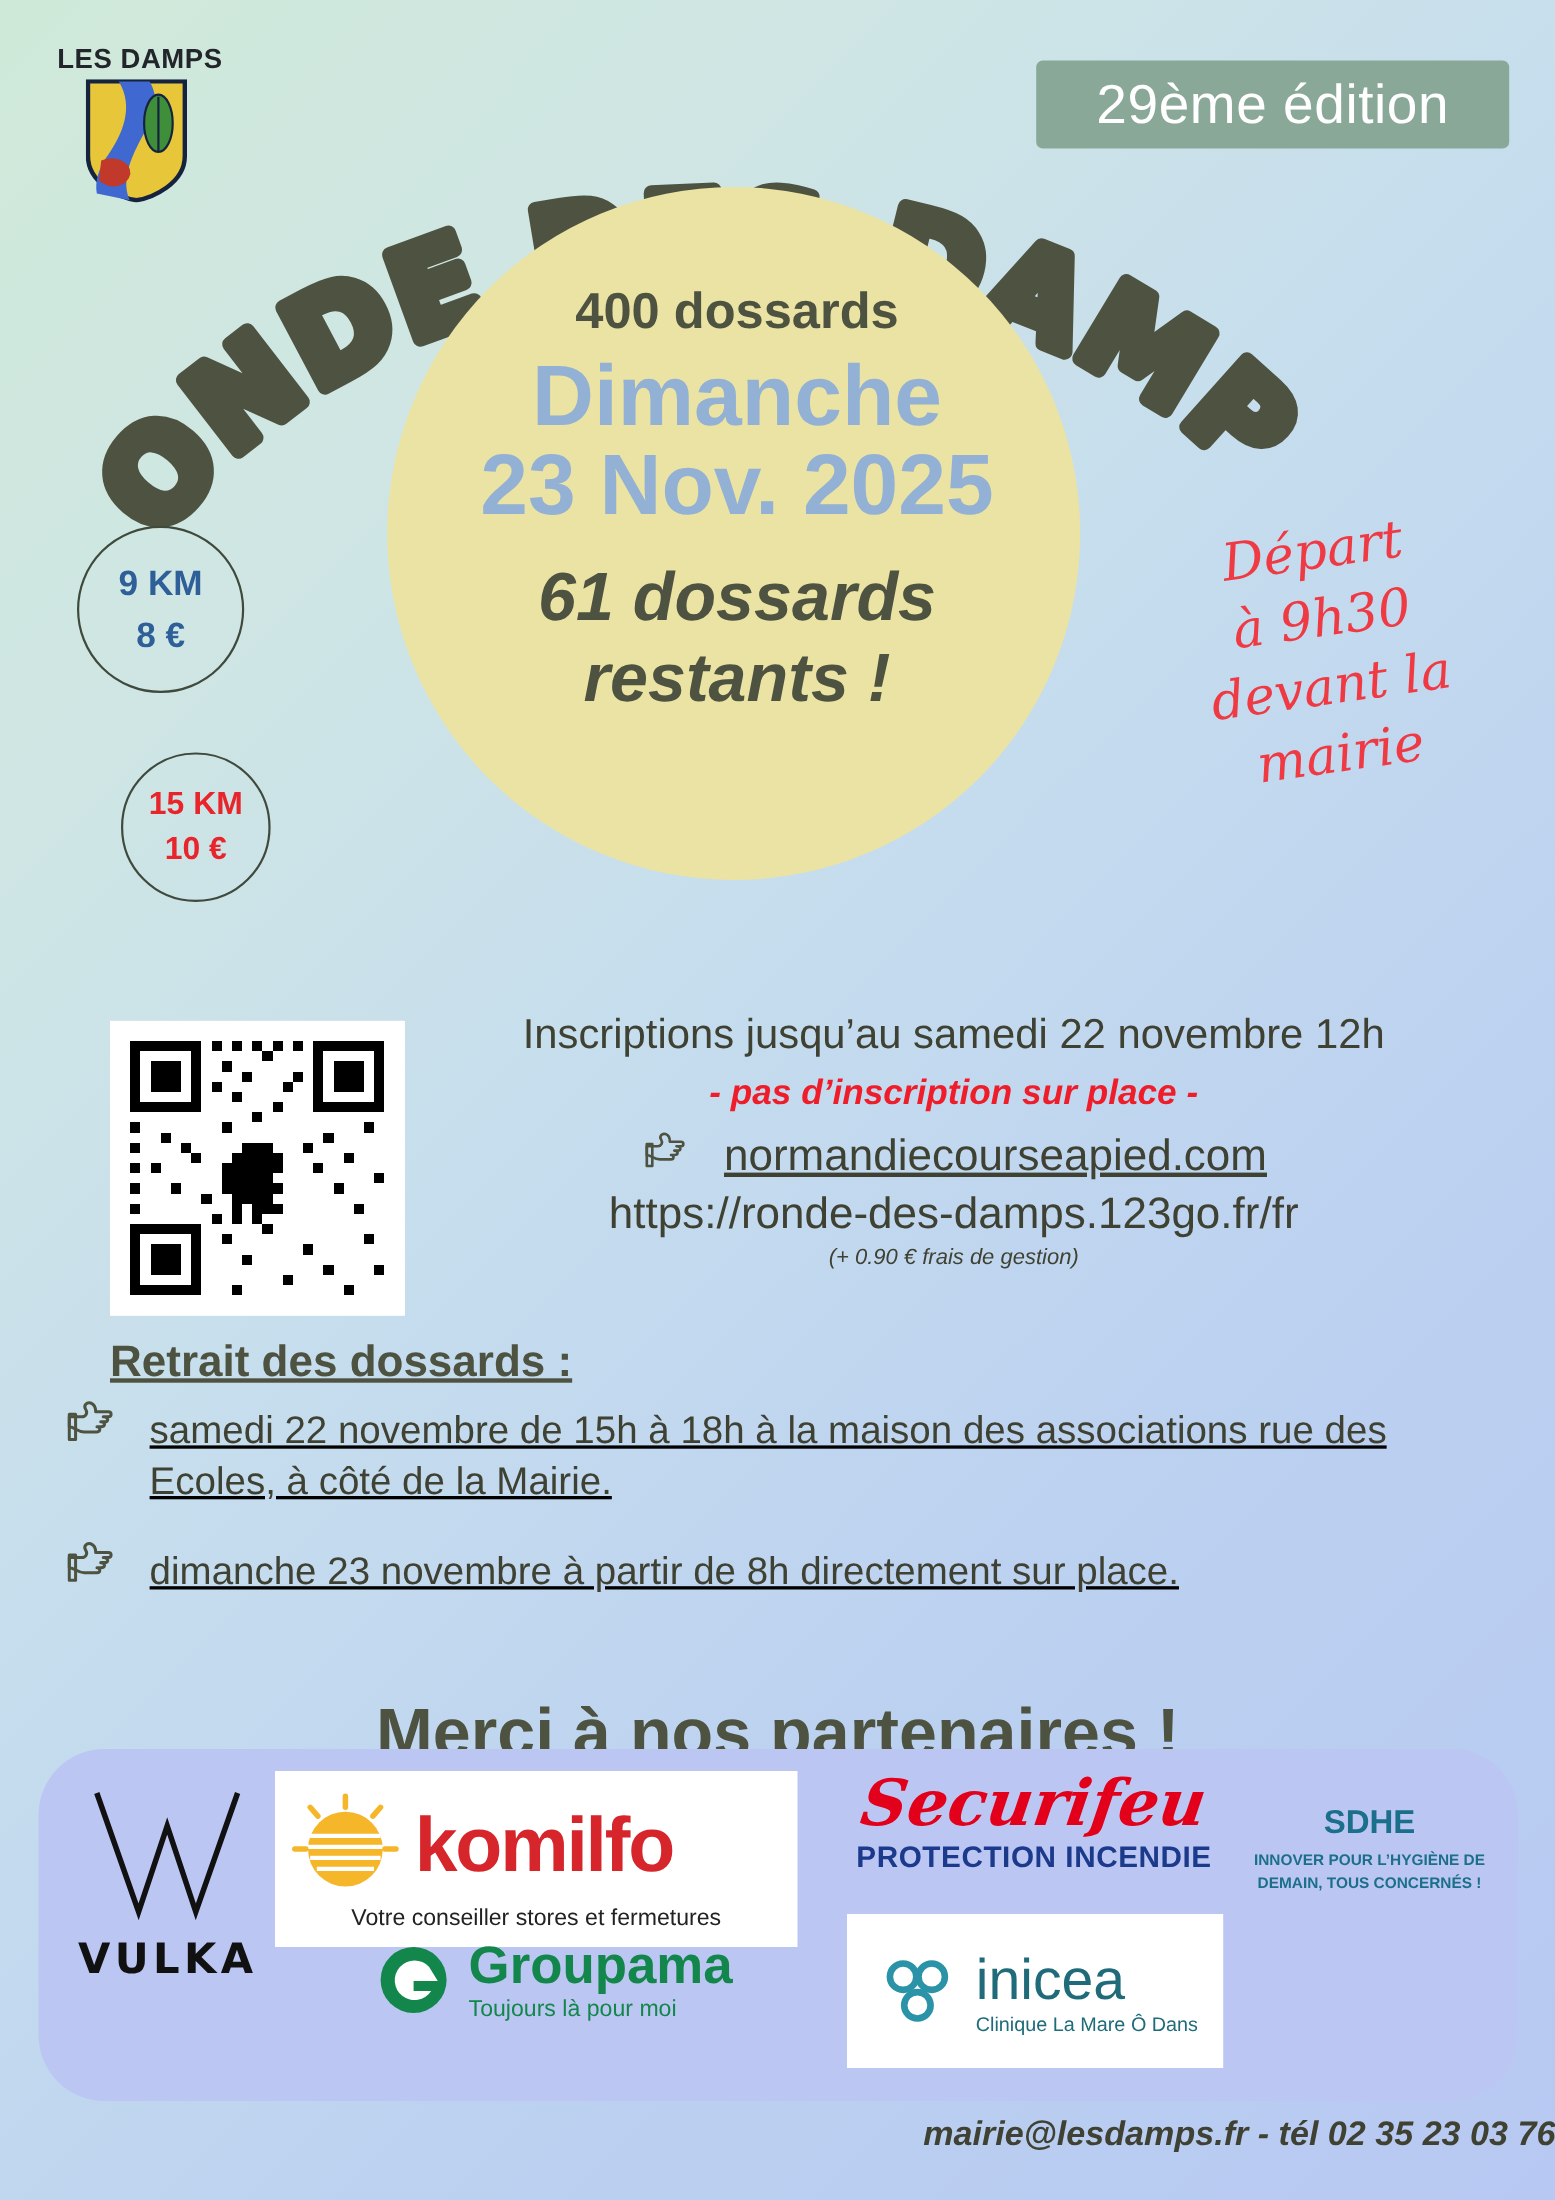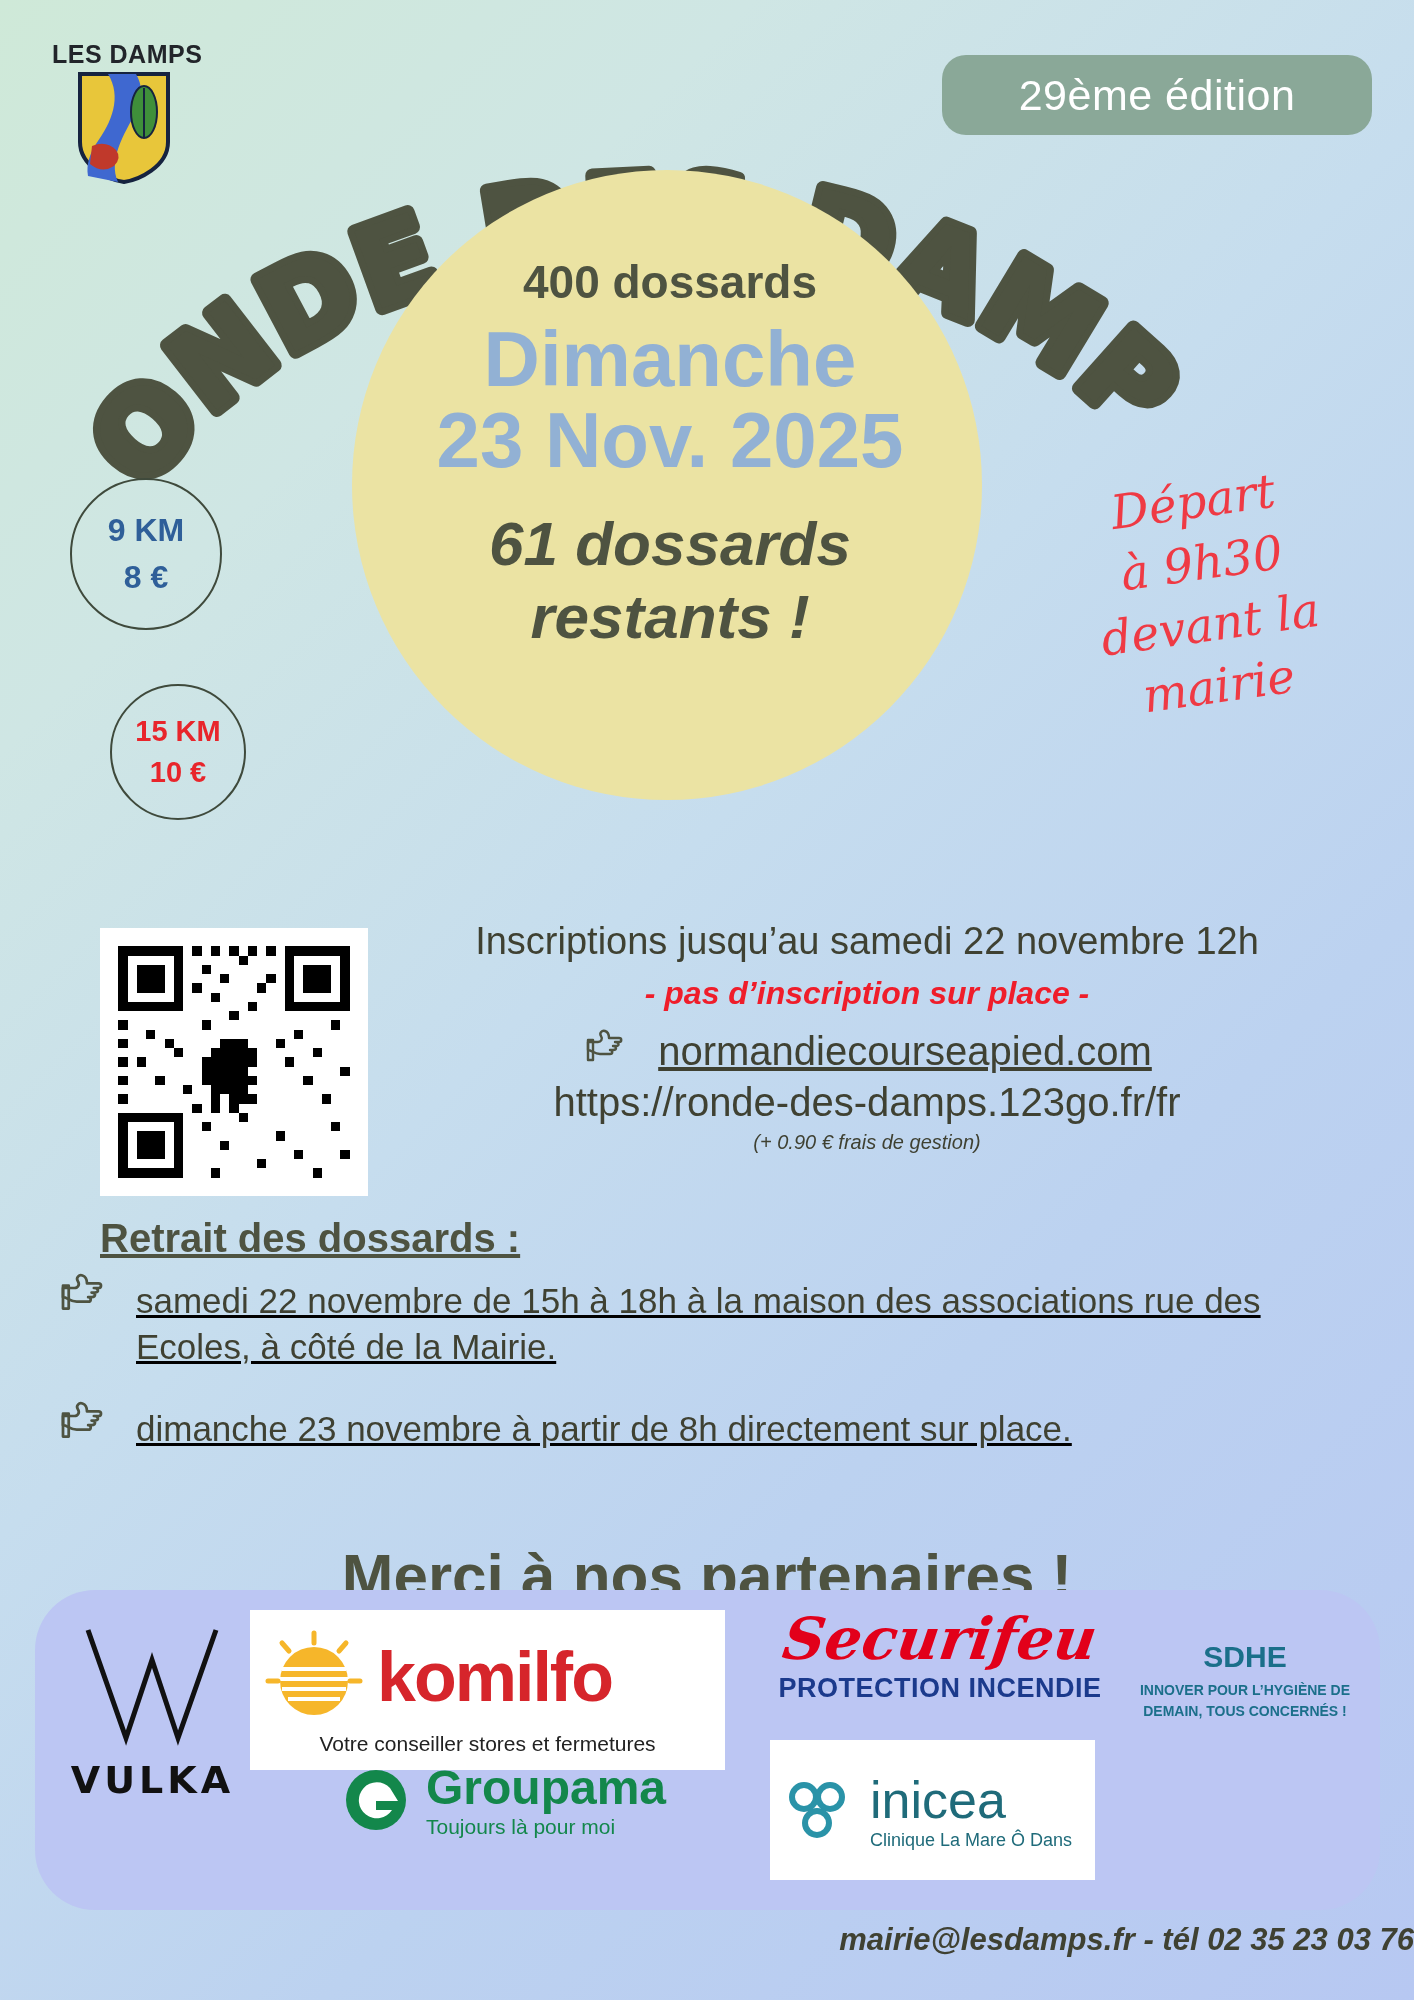--- a/index.html
+++ b/index.html
@@ -37,26 +37,26 @@
     width: 92px;
     height: 112px;
   }
   .edition-badge {
     position: absolute;
     right: 42px;
     top: 55px;
     width: 430px;
     height: 80px;
     background: #8aa898;
-    border-radius: 24px;
+    border-radius: 6px;
     display: flex;
     align-items: center;
     justify-content: center;
     color: #ffffff;
-    font-size: 43px;
+    font-size: 50px;
     letter-spacing: 0.5px;
   }
 
   
   .arc-title {
     position: absolute;
     left: 0;
     top: 18px;
     width: 1414px;
     height: 520px;
@@ -306,21 +306,21 @@
     font-size: 14px; font-weight: bold; color: #1b6f8a; line-height: 1.5; margin-top: 6px;
   }
   
   .groupama { left: 340px; top: 1760px; width: 330px; display: flex; align-items: center; gap: 14px; }
   .groupama .word { font-size: 48px; font-weight: bold; color: #13874b; }
   .groupama .tag { font-size: 21px; color: #13874b; }
   
   .inicea {
     left: 770px; top: 1740px; width: 315px; height: 140px;
     background: #ffffff;
-    display: flex; align-items: center; gap: 12px; padding-left: 10px;
+    display: flex; align-items: center; gap: 12px; padding-left: 27px;
   }
   .inicea .word { font-size: 52px; color: #1f6b7a; }
   .inicea .tag { font-size: 18px; color: #1f6b7a; }
 
   
   .footer {
     position: absolute;
     left: 0;
     top: 1922px;
     width: 1414px;

